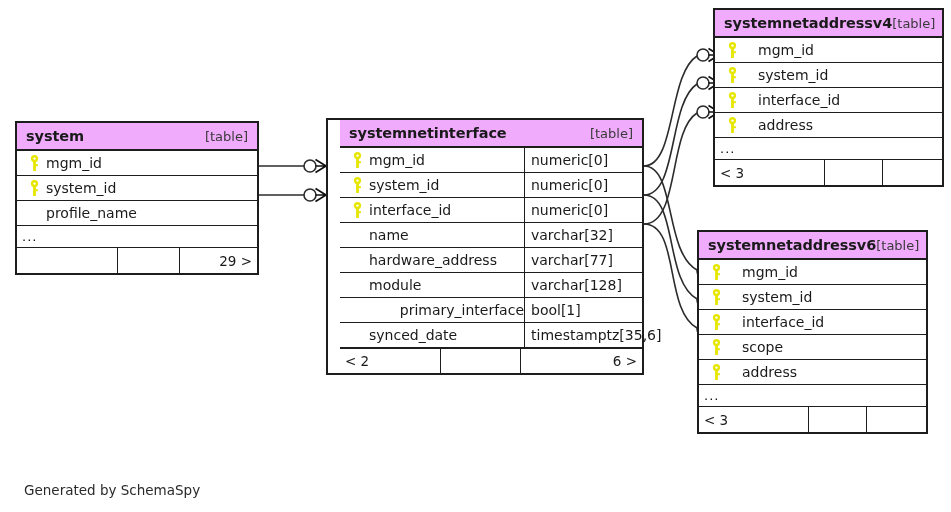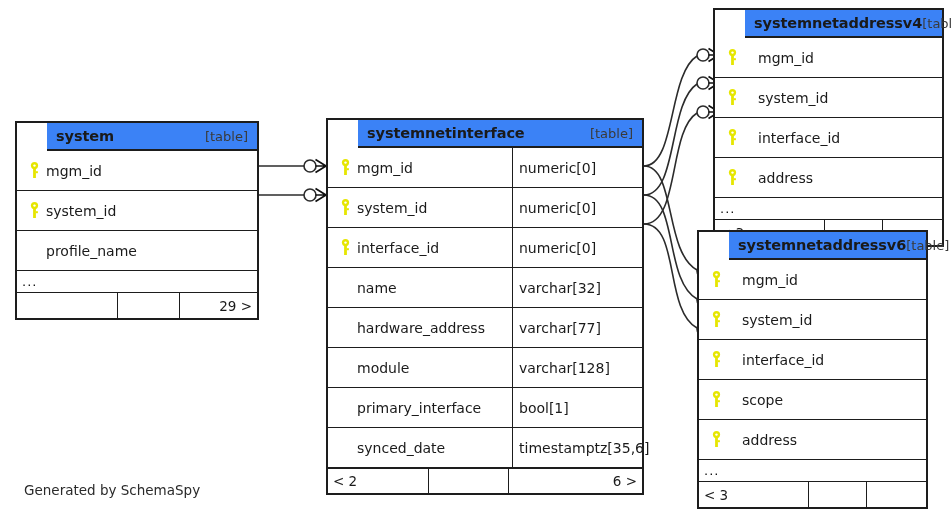--- a/index.html
+++ b/index.html
@@ -49,46 +49,45 @@
 
   
   .tbl {
     position: absolute;
     box-sizing: border-box;
     border: 2px solid #1d1d1d;
     background: #ffffff;
   }
   .tbl-head {
     box-sizing: border-box;
-    background: #3b82f6;
+    background: #f0abfc;
     border-bottom: 2px solid #1d1d1d;
     display: flex;
     align-items: center;
     justify-content: space-between;
     padding: 0 9px;
     height: 28px;
-    margin-left: 30px;
   }
   .tbl-name {
     font-weight: bold;
     font-size: 14.5px;
     letter-spacing: -0.1px;
     white-space: nowrap;
   }
   .tbl-kind {
     font-size: 13px;
     color: #3a3a3a;
     white-space: nowrap;
   }
 
   .row {
     box-sizing: border-box;
     display: flex;
     align-items: stretch;
-    height: 40px;
+    height: 25px;
     border-bottom: 1.5px solid #1d1d1d;
   }
   .row:last-child { border-bottom: none; }
 
   .cell-name {
     box-sizing: border-box;
     display: flex;
     align-items: center;
     flex: 1 1 auto;
     min-width: 0;
@@ -150,21 +149,21 @@
     border-left: 1.5px solid #1d1d1d;
     padding: 0 5px;
     white-space: nowrap;
   }
   .foot-cell:first-child { border-left: none; }
   .foot-left  { justify-content: flex-start; }
   .foot-right { justify-content: flex-end; }
 
   
   #tbl-system            { left: 15px;  top: 121px; width: 244px; }
-  #tbl-systemnetinterface{ left: 326px; top: 118px; width: 318px; }
+  #tbl-systemnetinterface{ left: 326px; top: 118px; width: 318px; padding-left: 12px; }
   #tbl-v4                { left: 713px; top: 8px;   width: 231px; }
   #tbl-v6                { left: 697px; top: 230px; width: 231px; }
 
   
   #credit {
     position: absolute;
     left: 24px;
     top: 482px;
     font-size: 13.5px;
     color: #2a2a2a;
@@ -345,21 +344,21 @@
 
     <div class="row">
       <span class="cell-name" style="flex:0 0 184px;">
         <span class="keyslot plain"></span>
         <span class="lbl">module</span>
       </span>
       <span class="cell-type" style="flex:1 1 auto;">varchar[128]</span>
     </div>
 
     <div class="row">
-      <span class="cell-name" style="flex:0 0 184px;">
+      <span class="cell-name" style="flex:0 0 184px;justify-content:flex-end;">
         <span class="keyslot plain"></span>
         <span class="lbl">primary_interface</span>
       </span>
       <span class="cell-type" style="flex:1 1 auto;">bool[1]</span>
     </div>
 
     <div class="row">
       <span class="cell-name" style="flex:0 0 184px;">
         <span class="keyslot plain"></span>
         <span class="lbl">synced_date</span>

